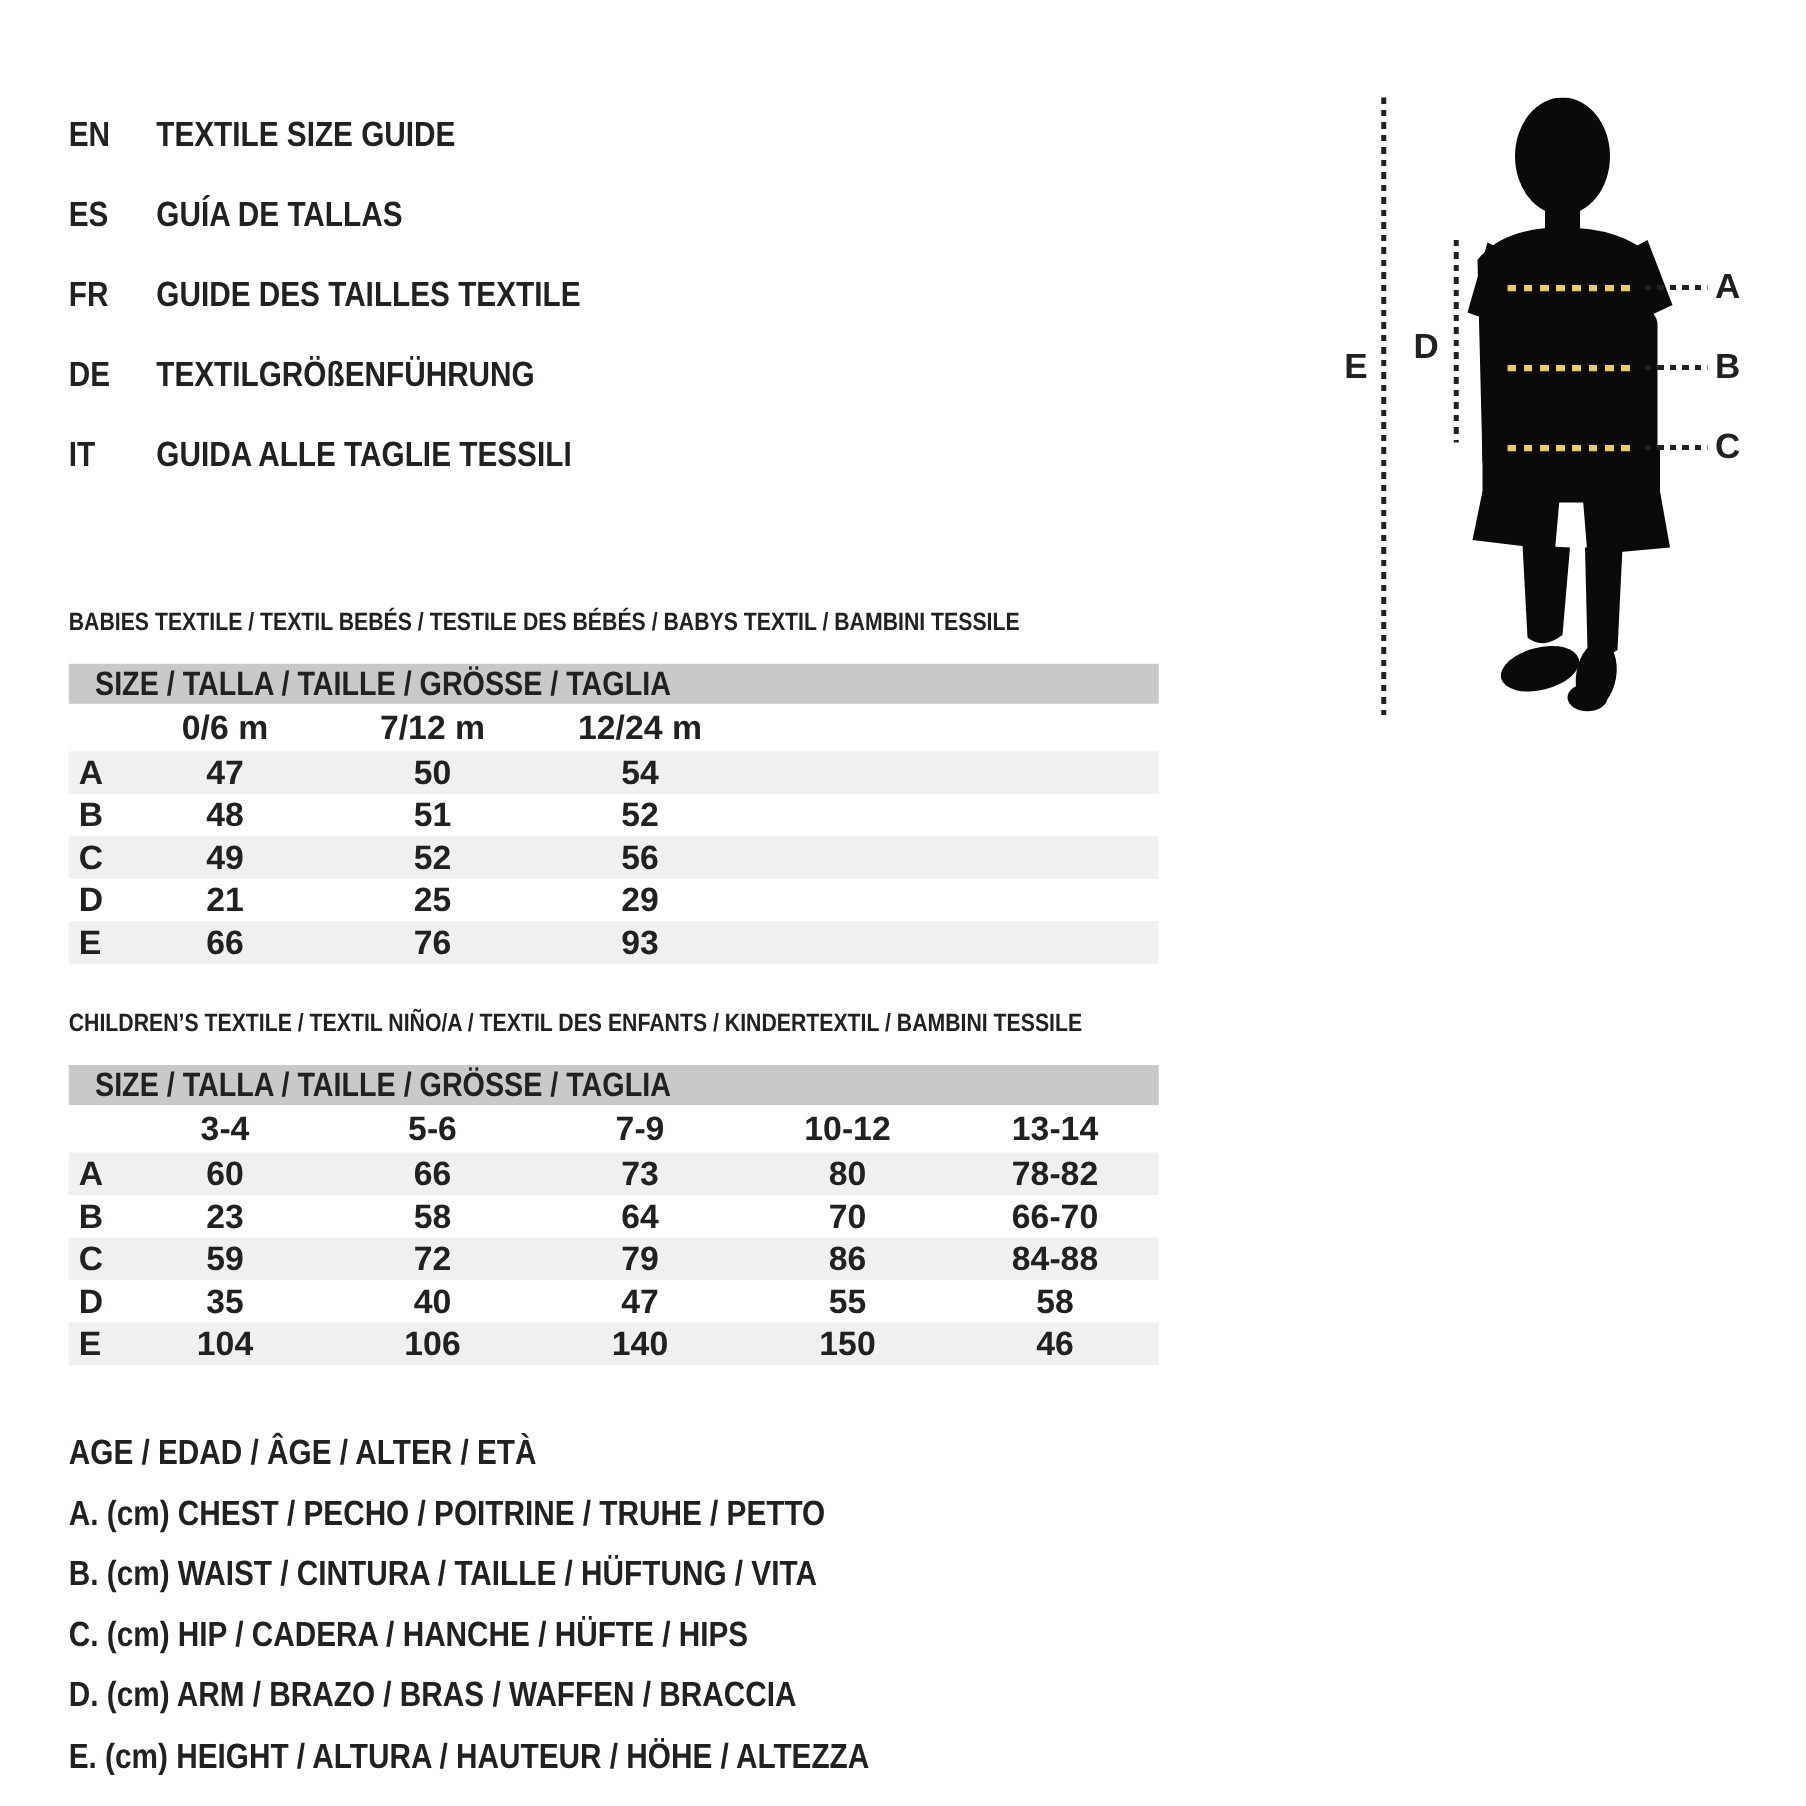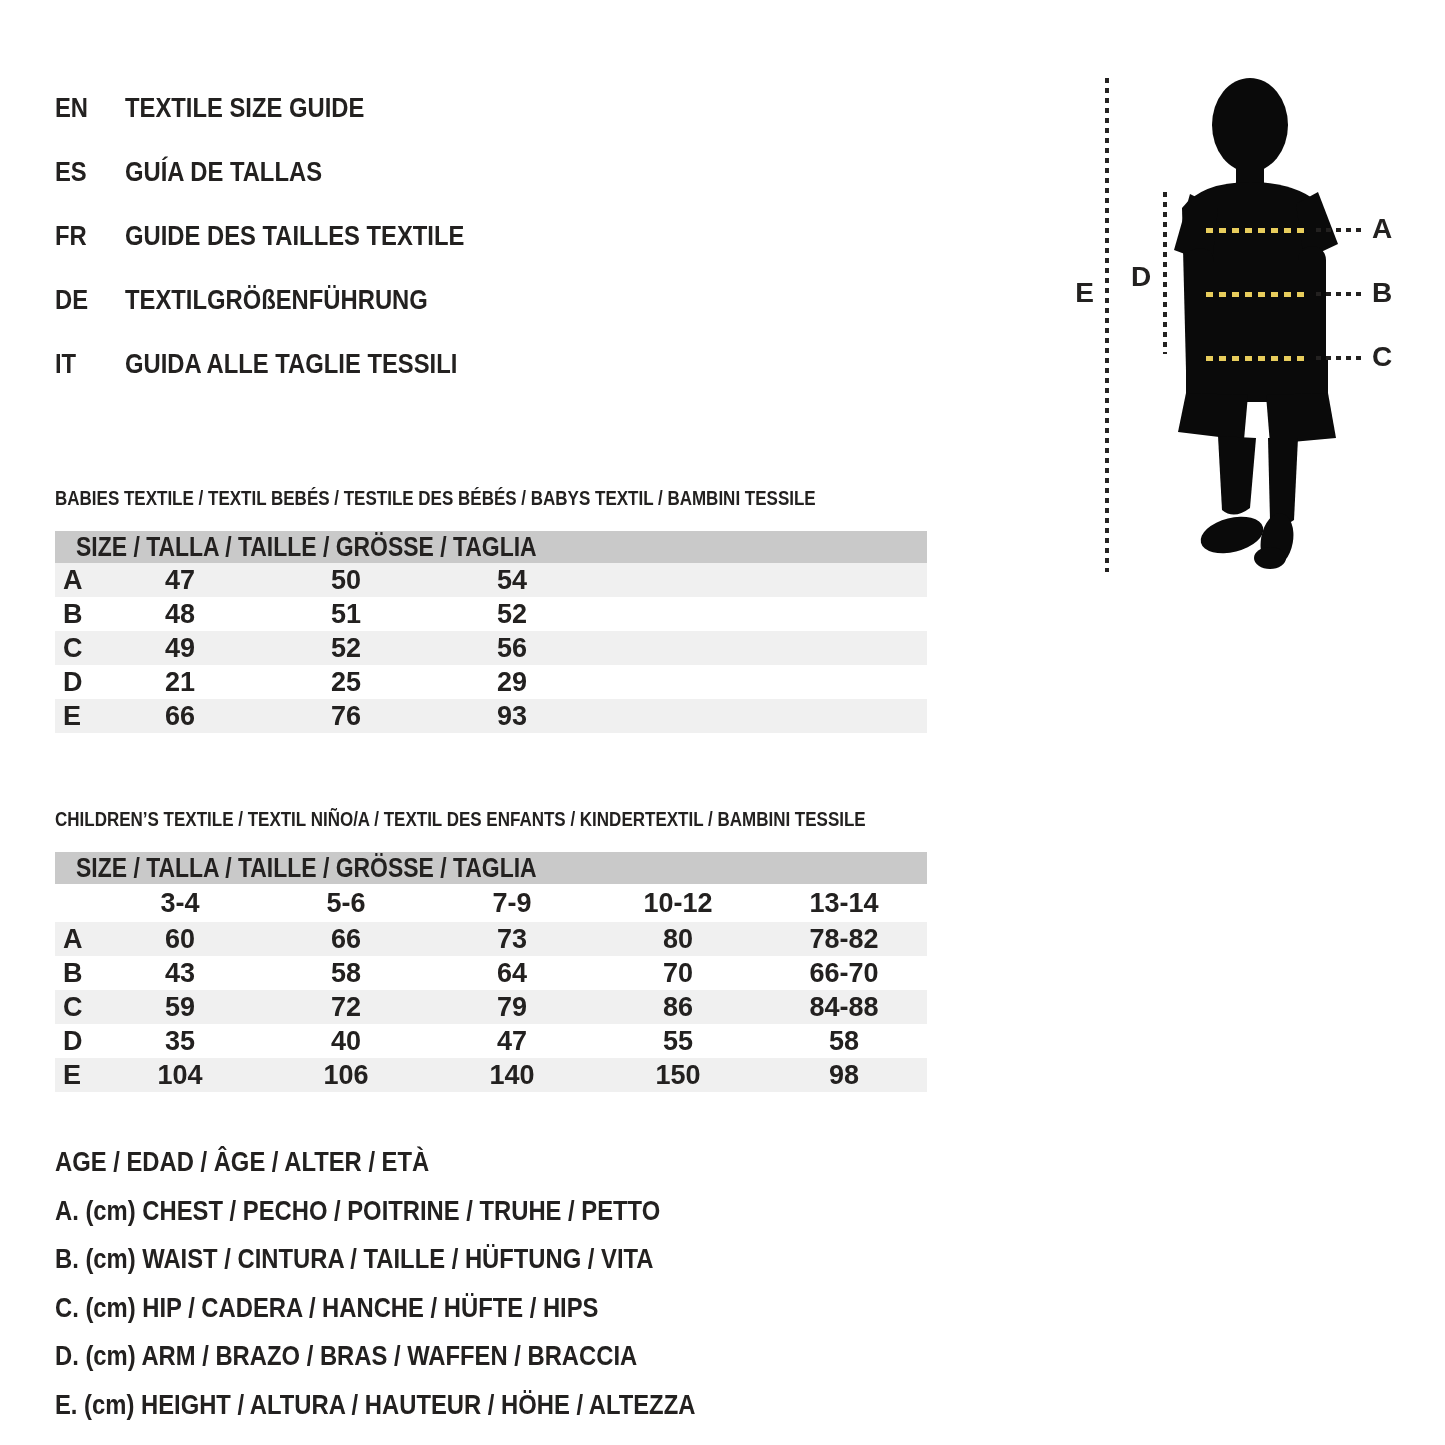--- a/index.html
+++ b/index.html
@@ -107,20 +107,28 @@
 <div class="diag-label" style="left:1372px;top:341px">C</div>
 
 <div class="abs sec-title" style="left:55px;top:482px">
   <span class="cond">BABIES TEXTILE / TEXTIL BEBÉS / TESTILE DES BÉBÉS / BABYS TEXTIL / BAMBINI TESSILE</span>
 </div>
 
 <div class="abs size-table" style="left:55px;top:531px">
   <div class="size-bar">
     <span class="cond">SIZE / TALLA / TAILLE / GRÖSSE / TAGLIA</span>
   </div>
+  <div class="hrow">
+    <div class="cell rowlabel"></div>
+    <div class="cell">0/6 m</div>
+    <div class="cell">7/12 m</div>
+    <div class="cell">12/24 m</div>
+    <div class="cell"></div>
+    <div class="cell"></div>
+  </div>
   <div class="trow alt">
     <div class="cell rowlabel">A</div>
     <div class="cell">47</div>
     <div class="cell">50</div>
     <div class="cell">54</div>
     <div class="cell"></div>
     <div class="cell"></div>
   </div>
   <div class="trow">
     <div class="cell rowlabel">B</div>
@@ -175,21 +183,21 @@
   <div class="trow alt">
     <div class="cell rowlabel">A</div>
     <div class="cell">60</div>
     <div class="cell">66</div>
     <div class="cell">73</div>
     <div class="cell">80</div>
     <div class="cell">78-82</div>
   </div>
   <div class="trow">
     <div class="cell rowlabel">B</div>
-    <div class="cell">43</div>
+    <div class="cell">23</div>
     <div class="cell">58</div>
     <div class="cell">64</div>
     <div class="cell">70</div>
     <div class="cell">66-70</div>
   </div>
   <div class="trow alt">
     <div class="cell rowlabel">C</div>
     <div class="cell">59</div>
     <div class="cell">72</div>
     <div class="cell">79</div>
@@ -203,21 +211,21 @@
     <div class="cell">47</div>
     <div class="cell">55</div>
     <div class="cell">58</div>
   </div>
   <div class="trow alt">
     <div class="cell rowlabel">E</div>
     <div class="cell">104</div>
     <div class="cell">106</div>
     <div class="cell">140</div>
     <div class="cell">150</div>
-    <div class="cell">98</div>
+    <div class="cell">46</div>
   </div>
 </div>
 
 <div class="abs legend">
   <div class="legend-line">
     <span class="cond">AGE / EDAD / ÂGE / ALTER / ETÀ</span>
   </div>
   <div class="legend-line">
     <span class="cond">A. (cm) CHEST / PECHO / POITRINE / TRUHE / PETTO</span>
   </div>

